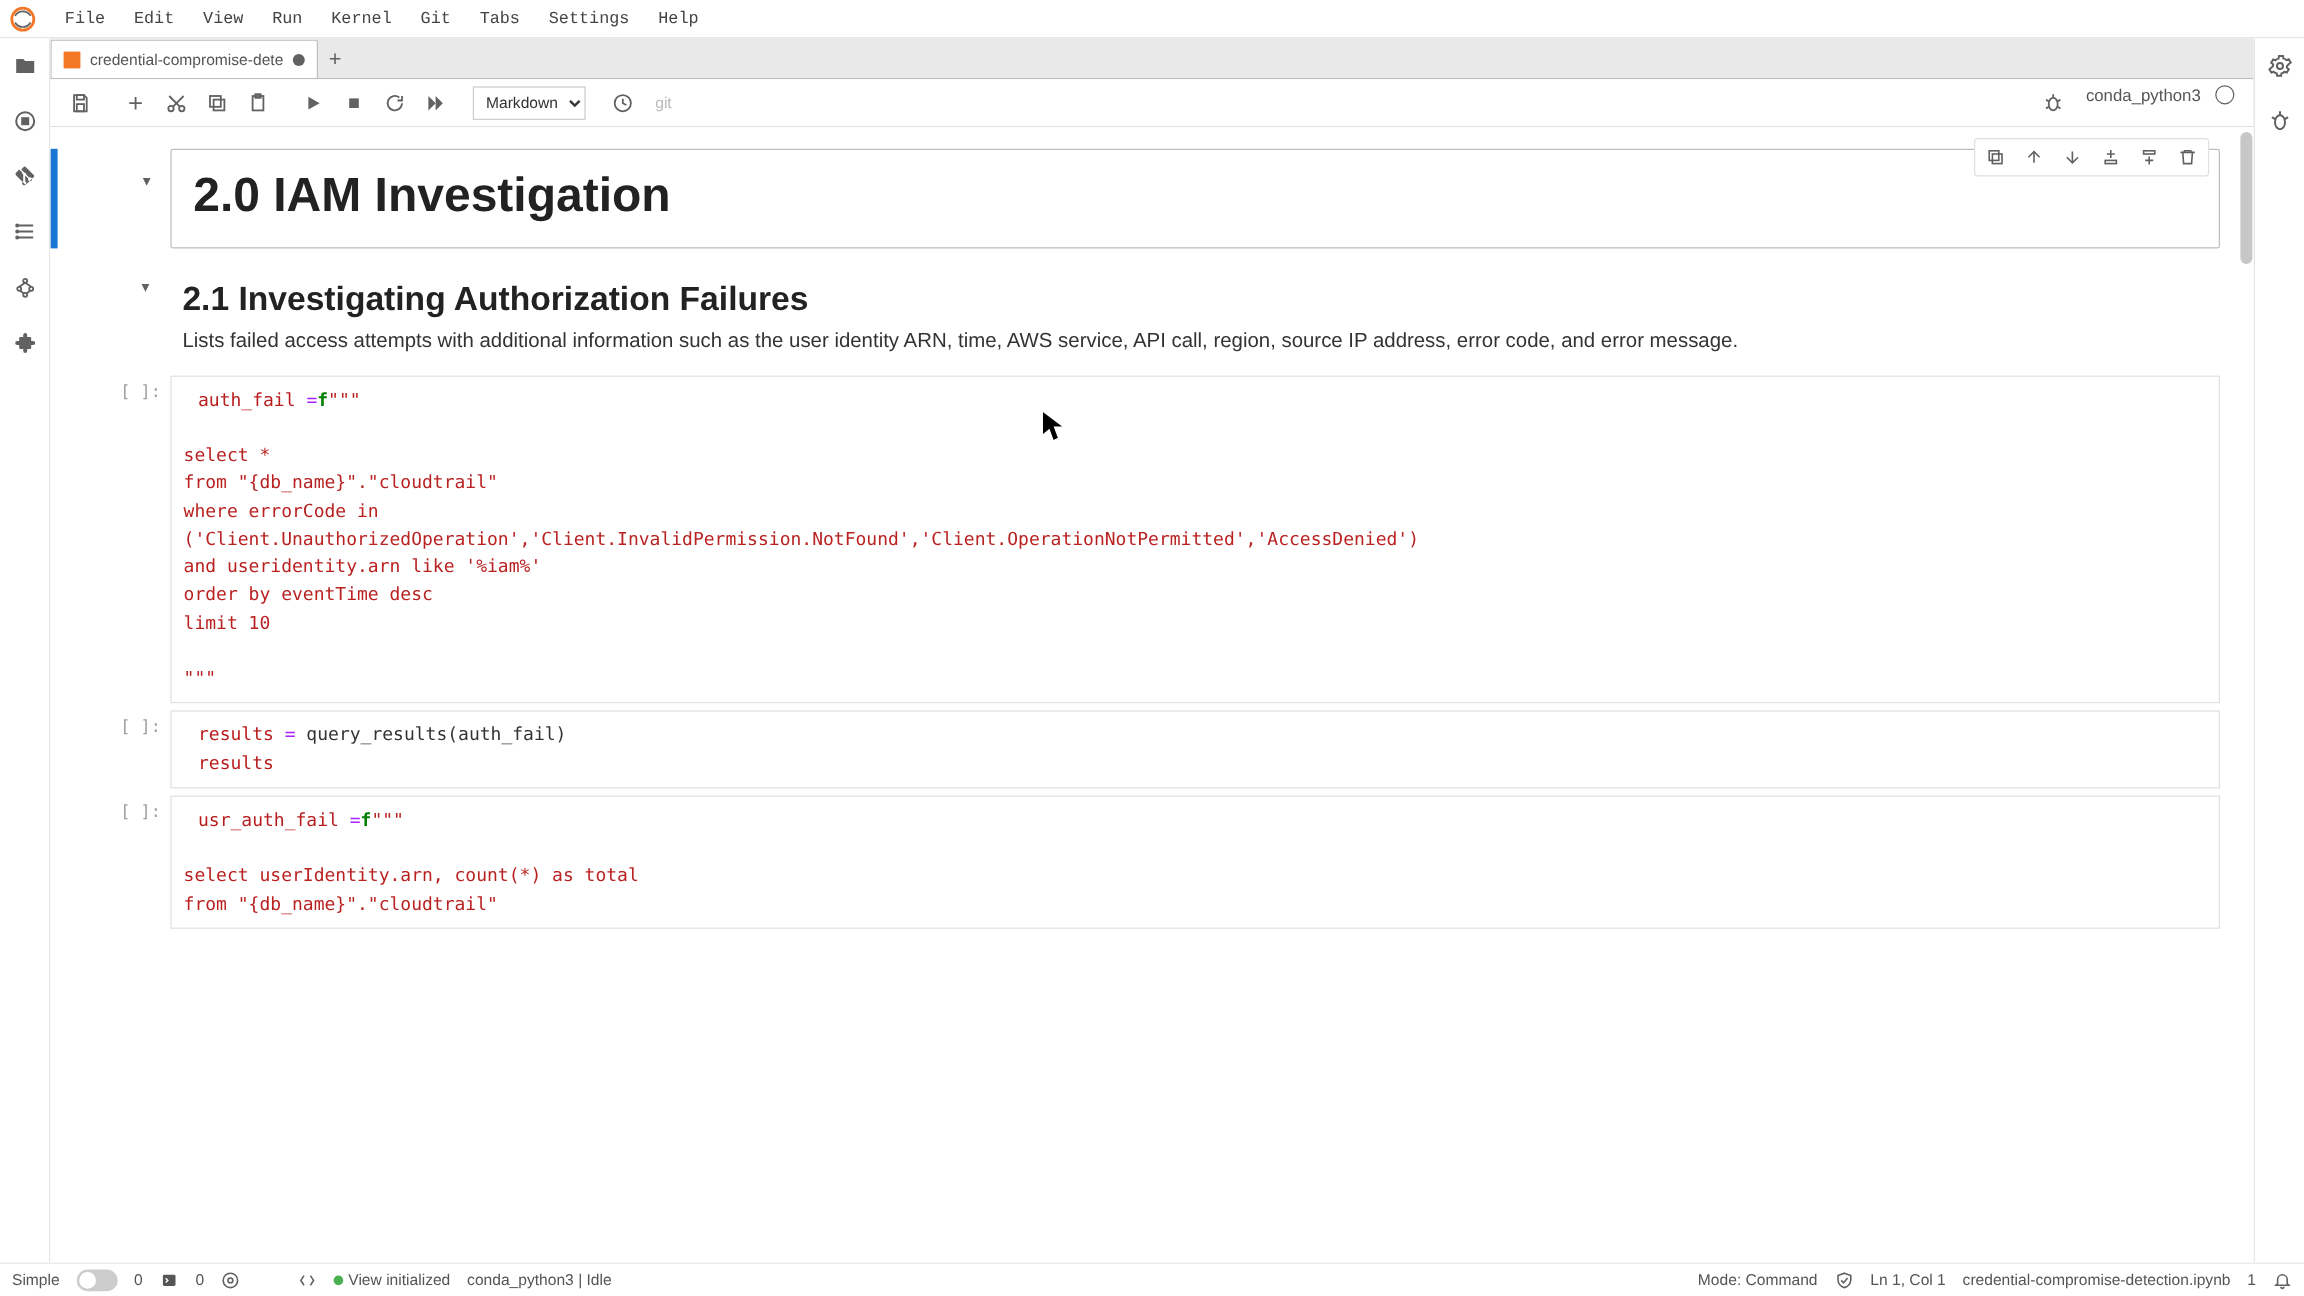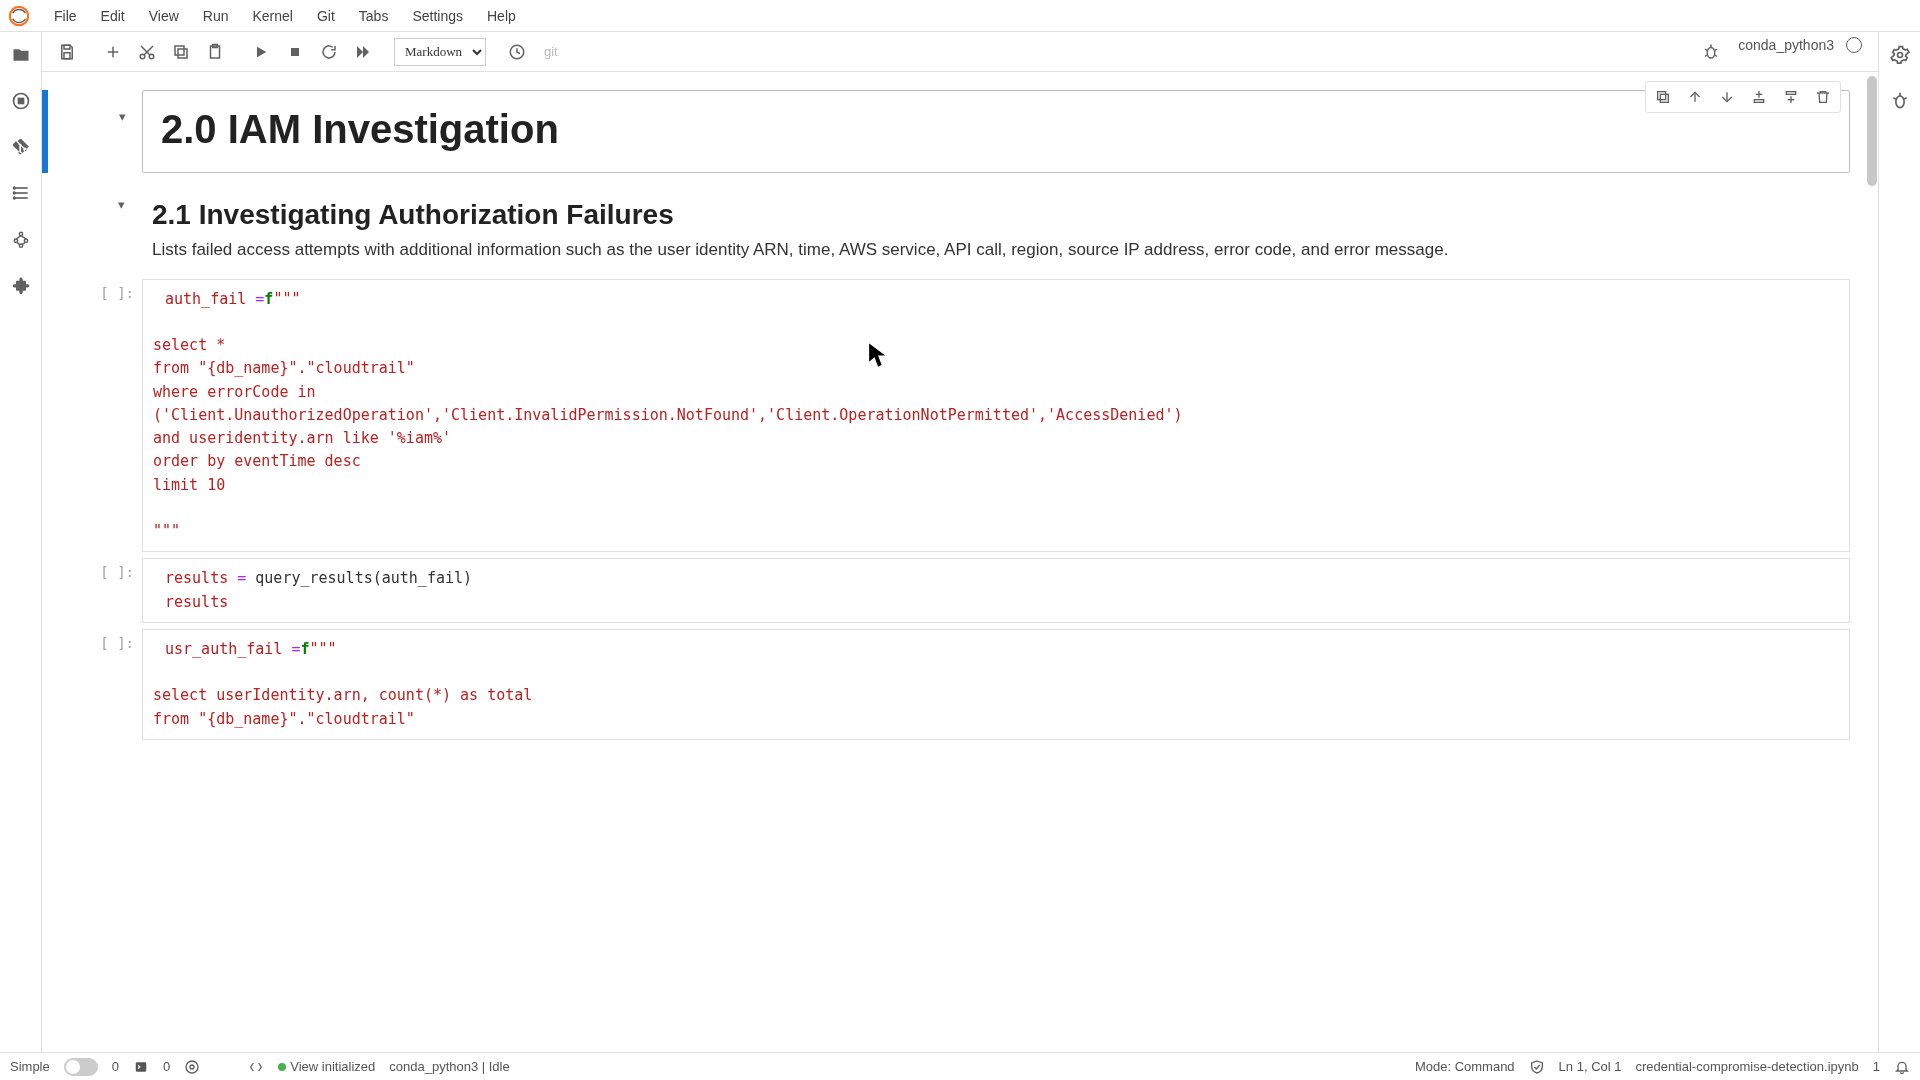--- a/index.html
+++ b/index.html
@@ -1,18 +1,18 @@
 <!DOCTYPE html>
 <html><head>
 <meta charset="utf-8">
 <style>
 * { box-sizing: border-box; margin: 0; padding: 0; }
 body { font-family: -apple-system, BlinkMacSystemFont, "Segoe UI", Helvetica, Arial, sans-serif; font-size: 13px; color: #333; background: #fff; overflow: hidden; width: 1920px; height: 1080px; position: relative; }
 
-.menubar { display: flex; align-items: center; height: 32px; padding: 0 8px; border-bottom: 1px solid #e0e0e0; background: #fff; }
+.menubar { display: flex; align-items: center; height: 32px; padding: 0 8px; border-bottom: 1px solid #e0e0e0; background: #fff; font-family: Liberation Mono, monospace; }
 .menubar .logo { width: 22px; height: 22px; margin-right: 12px; }
 .menubar .menu-item { padding: 4px 12px; cursor: pointer; font-size: 14px; color: #444; }
 
 .main-row { display: flex; height: calc(100% - 32px - 28px); }
 
 .left-rail { width: 42px; background: #fff; border-right: 1px solid #e0e0e0; display: flex; flex-direction: column; align-items: center; padding-top: 12px; gap: 24px; }
 .left-rail .rail-icon { width: 22px; height: 22px; color: #616161; cursor: pointer; display:flex; align-items:center; justify-content:center; }
 
 .right-rail { width: 42px; background: #fff; border-left: 1px solid #e0e0e0; display: flex; flex-direction: column; align-items: center; padding-top: 12px; gap: 24px; }
 .right-rail .rail-icon { width: 22px; height: 22px; color: #616161; cursor: pointer; display:flex; align-items:center; justify-content:center;}
@@ -22,21 +22,21 @@
 .tabbar { height: 34px; background: #e9e9e9; border-bottom: 1px solid #bdbdbd; display: flex; align-items: flex-end; }
 .tab { height: 32px; background: #fff; border: 1px solid #bdbdbd; border-bottom: none; border-top-left-radius: 2px; border-top-right-radius: 2px; padding: 0 10px; display: flex; align-items: center; gap: 8px; font-size: 13px; color: #555; max-width: 300px; }
 .tab .dot-unsaved { width: 10px; height: 10px; border-radius: 50%; background: #616161; }
 .tab .tab-title { overflow: hidden; text-overflow: ellipsis; white-space: nowrap; }
 .tab .nb-glyph { width:14px; height:14px; background:#f37726; display:inline-block; }
 .add-tab { width: 28px; display: flex; align-items: center; justify-content: center; color: #616161; font-size: 18px; cursor: pointer; height: 32px;}
 
 .toolbar { height: 40px; background: #fff; border-bottom: 1px solid #e0e0e0; display: flex; align-items: center; padding: 0 10px; gap: 4px; }
 .toolbar .tbtn { width: 30px; height: 30px; display: flex; align-items: center; justify-content: center; color: #616161; cursor: pointer; border-radius: 2px; }
 .toolbar .sep { width: 8px; }
-.toolbar select { height: 28px; border: 1px solid #ccc; background: #fff; padding: 0 6px; font-size: 13px; color: #333; font-family: Liberation Serif, serif; }
+.toolbar select { height: 28px; border: 1px solid #ccc; background: #fff; padding: 0 6px; font-size: 13px; color: #333; }
 .toolbar .git-text { color: #bbb; font-size: 13px; margin-left: 8px; }
 .toolbar .spacer { flex: 1; }
 .kernel-area { display: flex; align-items: flex-start; gap: 12px; padding-right: 6px; }
 .kernel-name { font-size: 14px; color: #555; }
 .kernel-circle { width: 16px; height: 16px; border: 1.5px solid #616161; border-radius: 50%; }
 
 .notebook-scroll { flex: 1; overflow-y: auto; background: #fff; position: relative; }
 .notebook { padding: 12px 28px 12px 38px; }
 
 .cell-row { display: flex; margin: 6px 0; position: relative; }
@@ -139,20 +139,28 @@
       </div>
     <div class="rail-icon">
         <svg viewBox="0 0 24 24" width="20" height="20" fill="currentColor">
           <path d="M20 11h-2V8a1 1 0 00-1-1h-3V5a2 2 0 10-4 0v2H7a1 1 0 00-1 1v3H4a2 2 0 100 4h2v3a1 1 0 001 1h3v2a2 2 0 104 0v-2h3a1 1 0 001-1v-3h2a2 2 0 100-4z"></path>
         </svg>
       </div>
   </div>
 
   <div class="work-area">
 
+    <div class="tabbar">
+      <div class="tab">
+        <span class="nb-glyph"></span>
+        <span class="tab-title">credential-compromise-dete</span>
+        <span class="dot-unsaved"></span>
+      </div>
+      <div class="add-tab">+</div>
+    </div>
 
     <div class="toolbar">
       <div class="tbtn">
           <svg viewBox="0 0 24 24" width="18" height="18" fill="none" stroke="currentColor" stroke-width="2">
             <path d="M5 3h11l3 3v15H5z"></path>
             <rect x="8" y="3" width="8" height="5"></rect>
             <rect x="8" y="13" width="8" height="8"></rect>
           </svg>
         </div>
       <div class="sep"></div>

